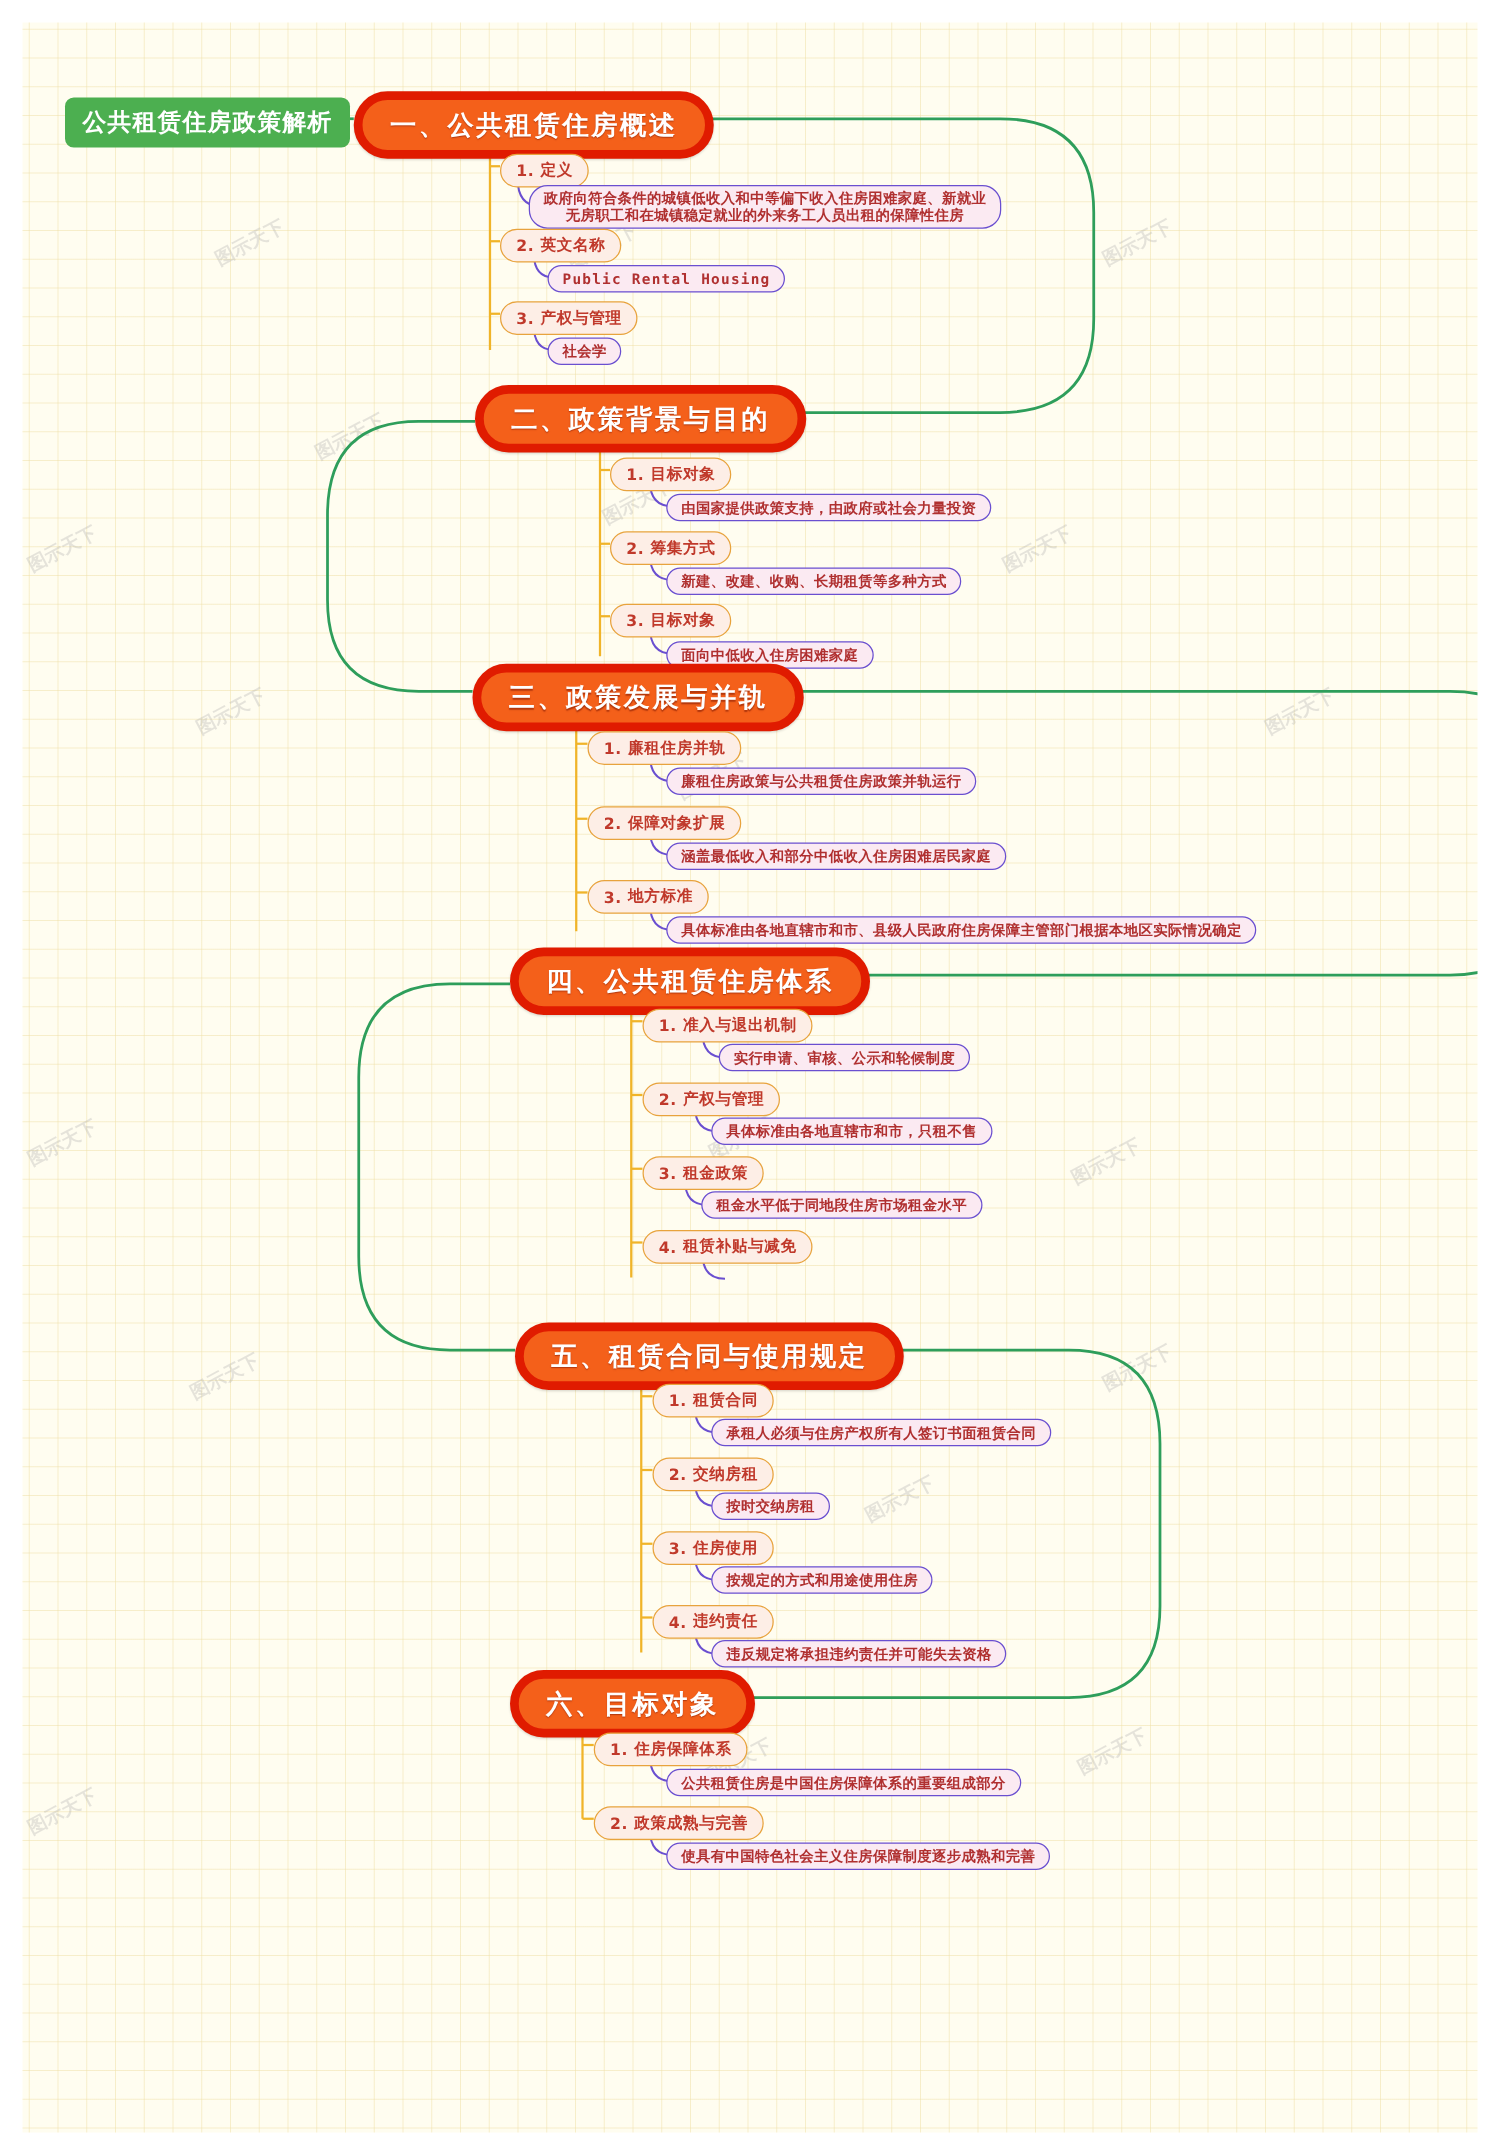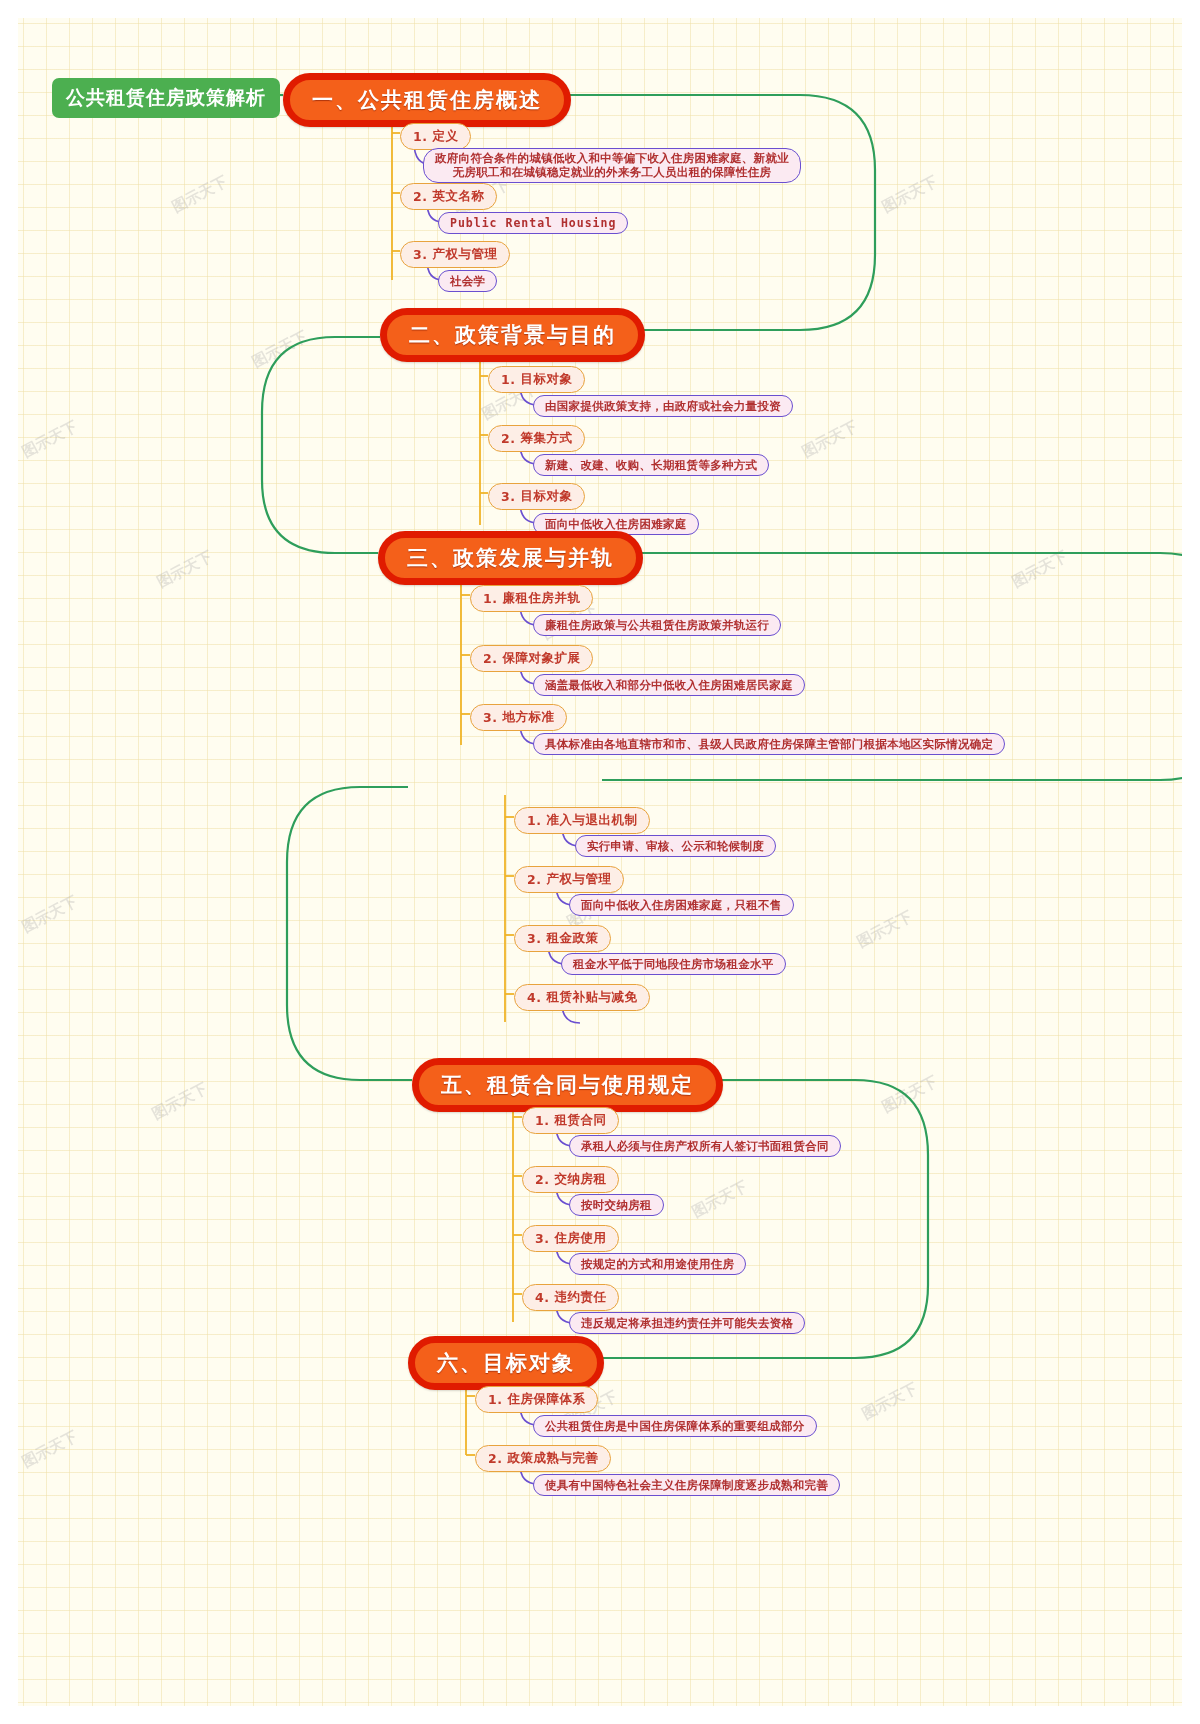--- a/index.html
+++ b/index.html
@@ -235,32 +235,33 @@
     <span>保障对象扩展</span>
   </div>
   <div class="node l3" style="left:533px;top:674px">涵盖最低收入和部分中低收入住房困难居民家庭</div>
 
   <div class="node l2" style="left:470px;top:704px">
     <span class="num">3.</span>
     <span>地方标准</span>
   </div>
   <div class="node l3" style="left:533px;top:733px">具体标准由各地直辖市和市、县级人民政府住房保障主管部门根据本地区实际情况确定</div>
 
+  <div class="node l1" style="left:408px;top:758px">四、公共租赁住房体系</div>
 
   <div class="node l2" style="left:514px;top:807px">
     <span class="num">1.</span>
     <span>准入与退出机制</span>
   </div>
   <div class="node l3" style="left:575px;top:835px">实行申请、审核、公示和轮候制度</div>
 
   <div class="node l2" style="left:514px;top:866px">
     <span class="num">2.</span>
     <span>产权与管理</span>
   </div>
-  <div class="node l3" style="left:569px;top:894px">面向中低收入住房困难家庭，只租不售</div>
+  <div class="node l3" style="left:569px;top:894px">具体标准由各地直辖市和市，只租不售</div>
 
   <div class="node l2" style="left:514px;top:925px">
     <span class="num">3.</span>
     <span>租金政策</span>
   </div>
   <div class="node l3" style="left:561px;top:953px">租金水平低于同地段住房市场租金水平</div>
 
   <div class="node l2" style="left:514px;top:984px">
     <span class="num">4.</span>
     <span>租赁补贴与减免</span>

